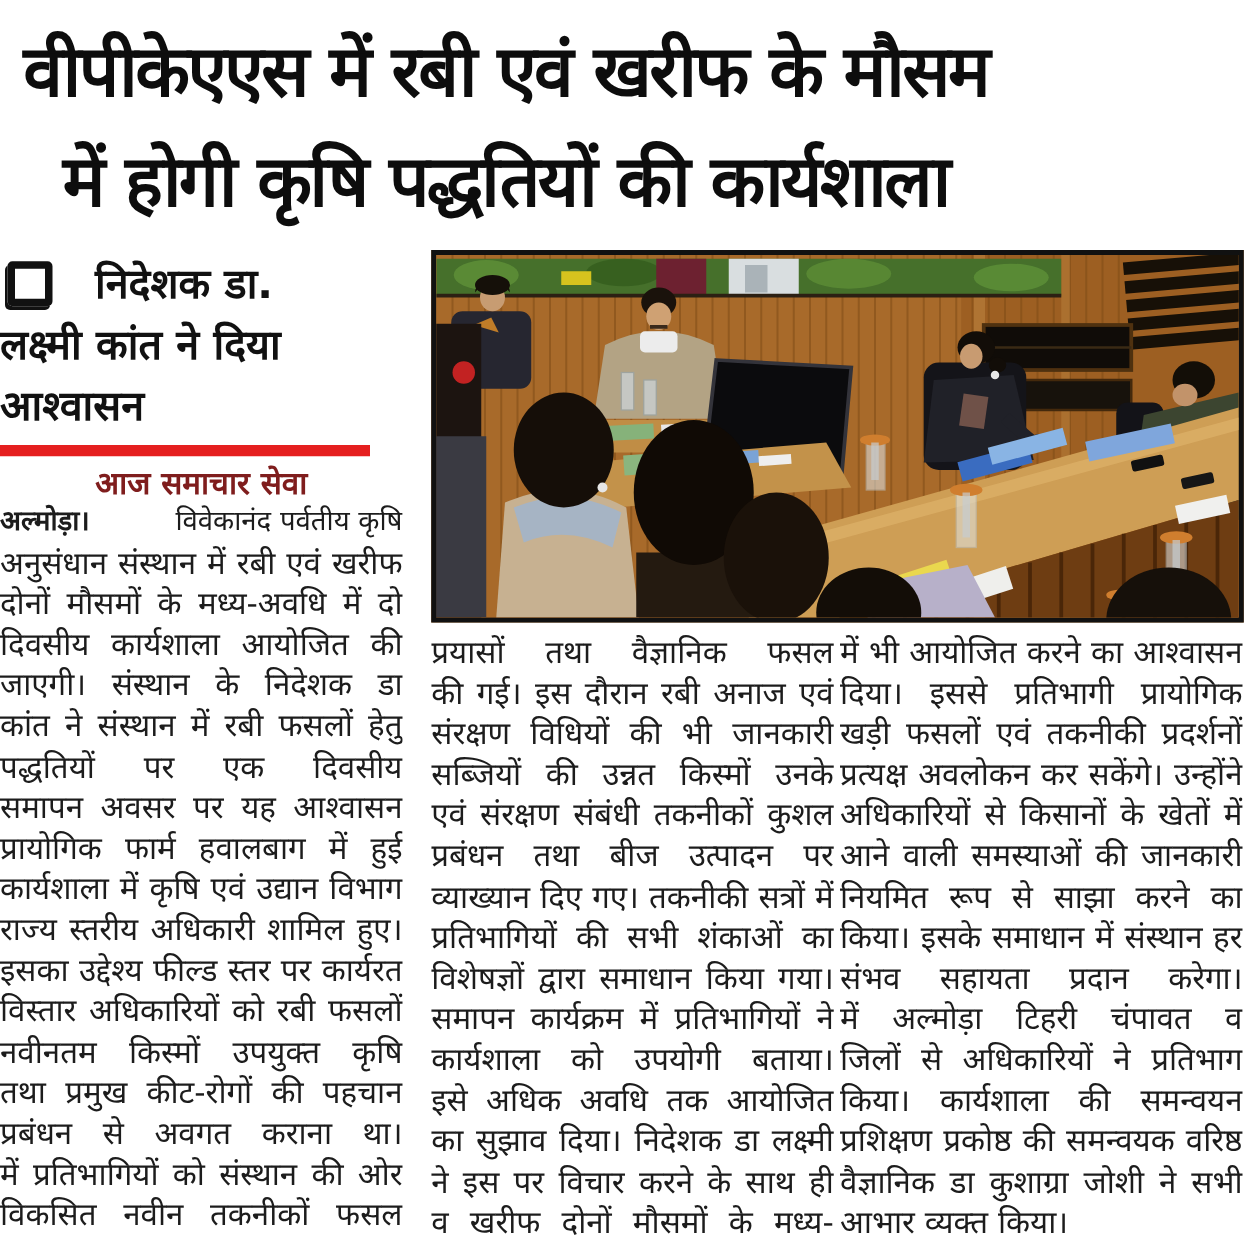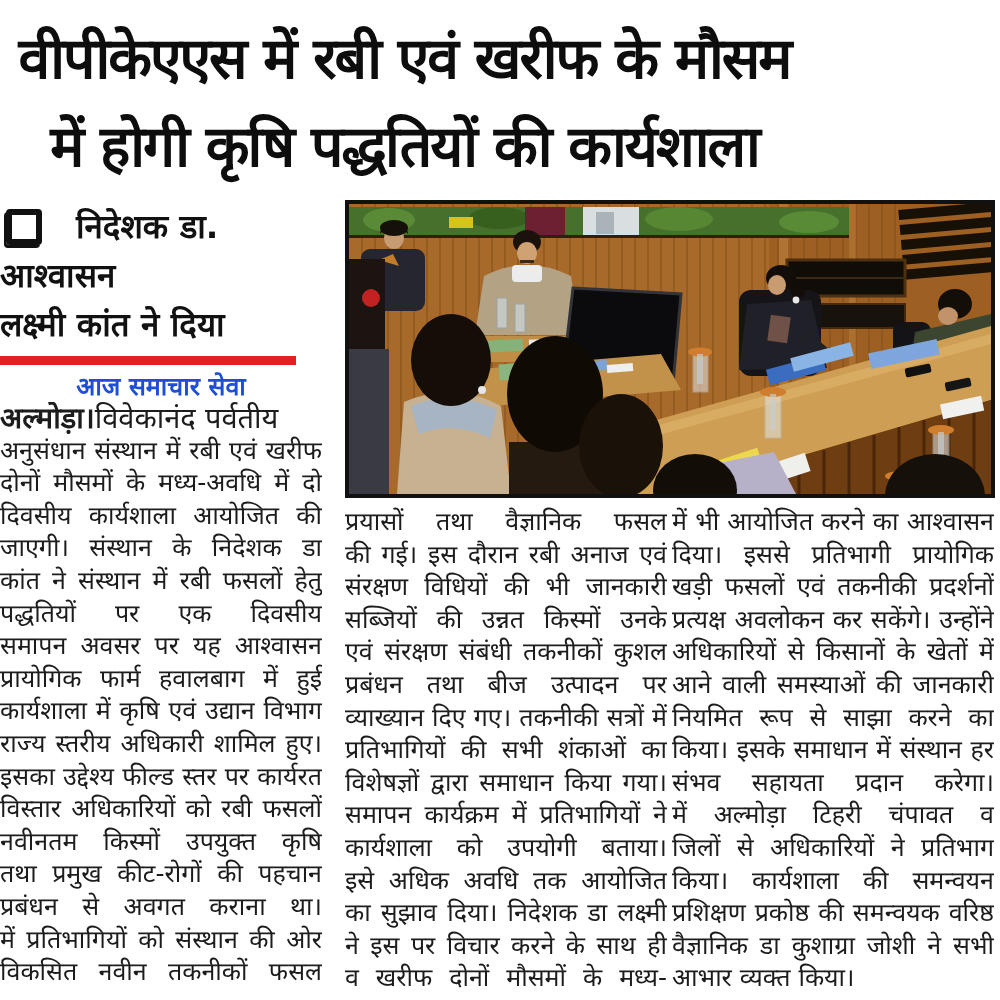--- a/index.html
+++ b/index.html
@@ -12,26 +12,26 @@
   .headline .hl{display:block;white-space:nowrap;transform:scaleX(1.0);}
 
   .left-col{position:absolute;left:0;top:192px;width:322px;}
   .subhead{font-weight:700;font-size:33px;line-height:49px;color:#111;margin-top:10px;}
   .subhead-row1{display:flex;align-items:center;}
   .sq-bullet{display:inline-block;width:24px;height:24px;border:6px solid #111;
              border-radius:4px;margin:0 34px 0 6px;flex:0 0 auto;
              box-shadow:-2px 3px 0 #111;}
   .red-rule{height:9px;background:#e51f1f;width:296px;margin-top:7px;}
   .byline{font-weight:700;font-size:25px;line-height:30px;text-align:center;
-          margin-top:7px;color:#1d4ed8;}
+          margin-top:7px;color:#7f1d1d;}
   .bodycol .bl{font-size:25px;line-height:32.6px;text-align:justify;
                text-align-last:justify;white-space:normal;overflow:hidden;
                height:32.6px;}
   .bodycol .bl.nojust{text-align-last:left;}
-  .lead-line{font-size:29px;line-height:32.6px;height:32.6px;overflow:hidden;
+  .lead-line{font-size:22px;line-height:32.6px;height:32.6px;overflow:hidden;
              display:flex;justify-content:space-between;}
   .lead-word{font-weight:700;}
   .col2{position:absolute;left:345px;top:506px;width:322px;}
   .col3{position:absolute;left:672px;top:506px;width:322px;}
 
   .photo-frame{position:absolute;left:345px;top:200px;width:650px;height:298px;
                border:4px solid #111;box-sizing:border-box;background:#a86a2a;}
   .photo-frame svg{display:block;width:642px;height:290px;}
 </style>
 </head>
@@ -41,22 +41,22 @@
   <span class="hl">वीपीकेएएस में रबी एवं खरीफ के मौसम</span>
   <span class="hl">में होगी कृषि पद्धतियों की कार्यशाला</span>
 </div>
 
 <div class="left-col">
   <div class="subhead">
     <div class="subhead-row1">
       <span class="sq-bullet"></span>
       <span>निदेशक डा.</span>
     </div>
+    <div>लक्ष्मी कांत ने दिया</div>
     <div>आश्वासन</div>
-    <div>लक्ष्मी कांत ने दिया</div>
   </div>
   <div class="red-rule"></div>
   <div class="byline">आज समाचार सेवा</div>
   <div class="bodycol">
     <div class="lead-line">
       <span class="lead-word">अल्मोड़ा।</span>
       <span>विवेकानंद पर्वतीय कृषि</span>
     </div>
     <div>
         <div class="bl">अनुसंधान संस्थान में रबी एवं खरीफ</div>

